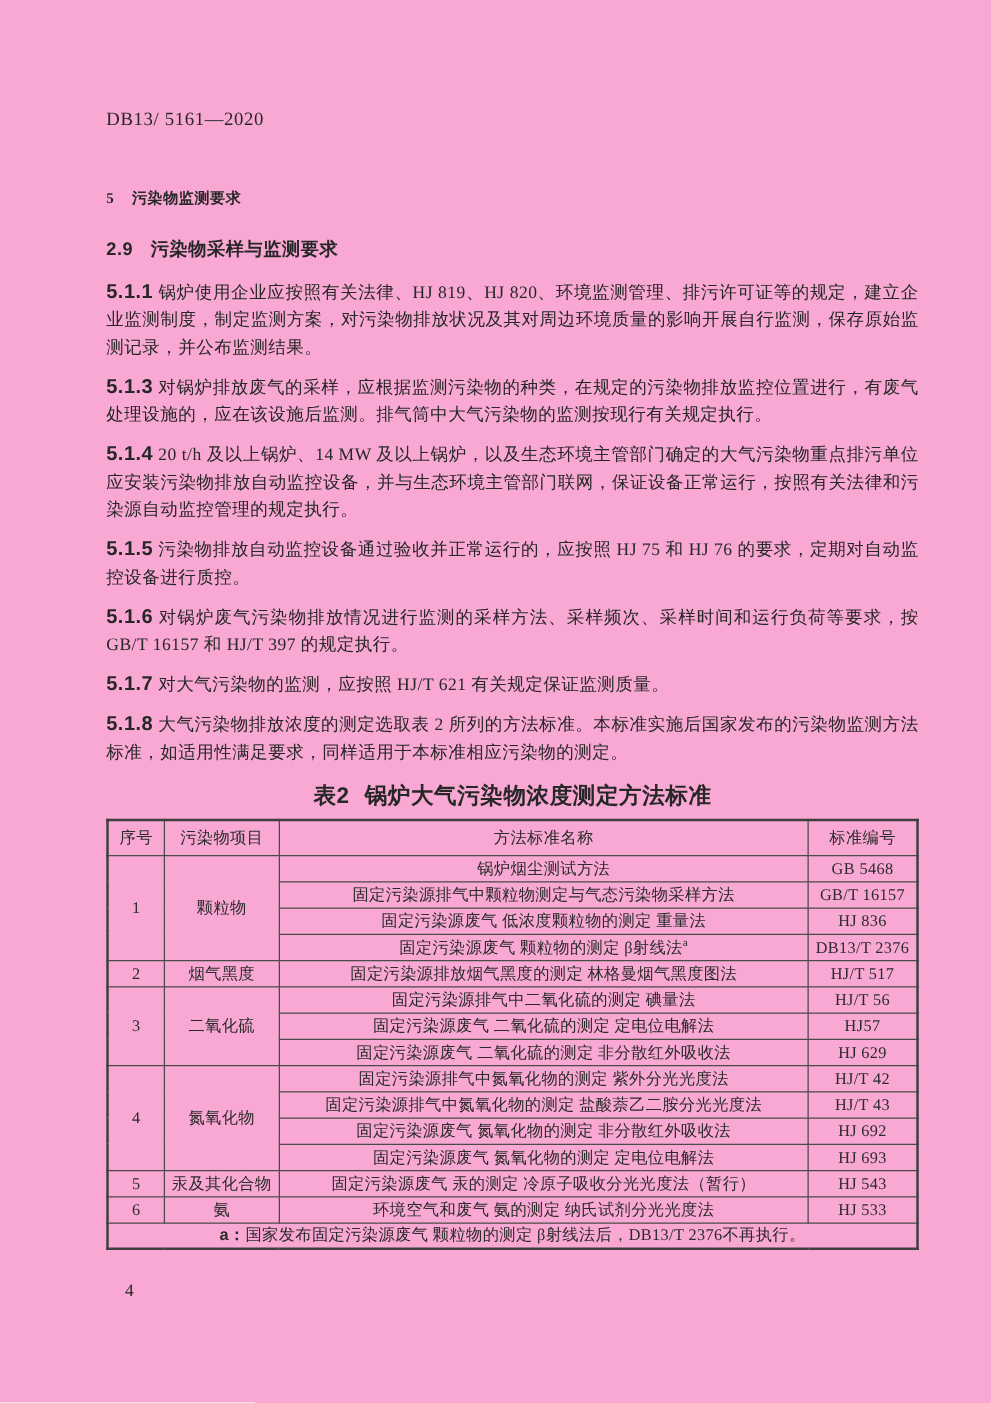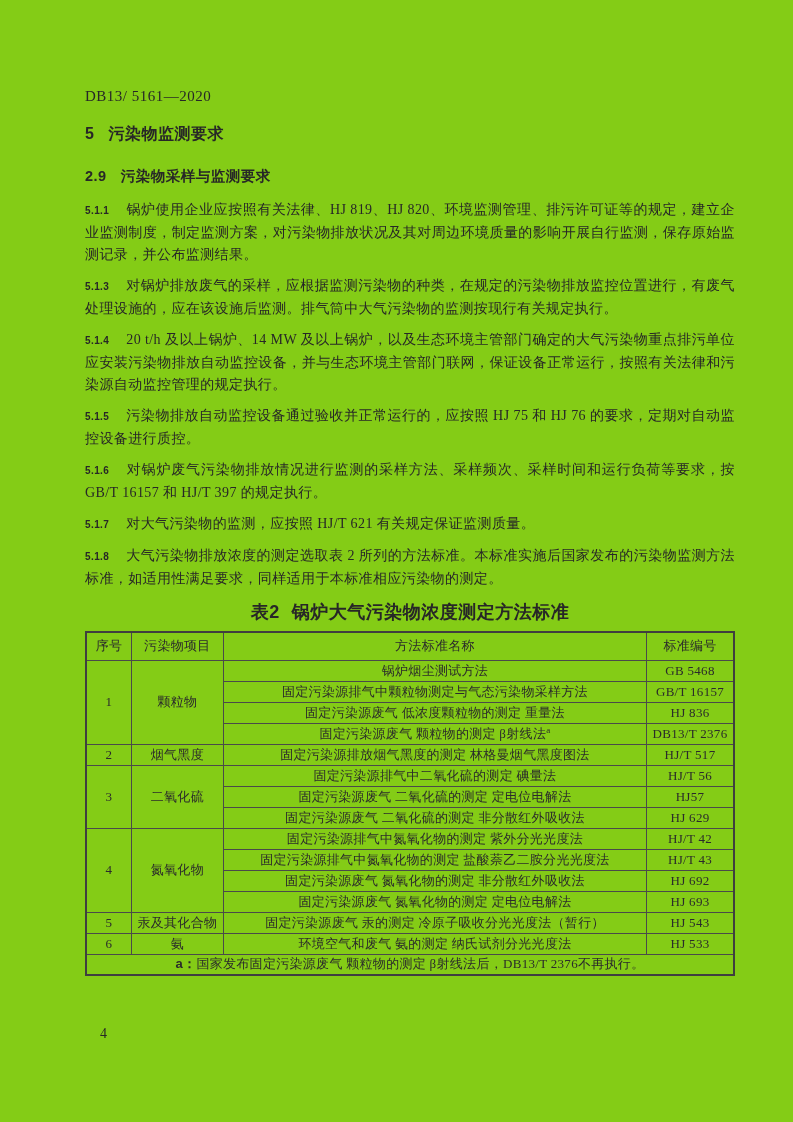--- a/index.html
+++ b/index.html
@@ -1,41 +1,41 @@
 <!DOCTYPE html>
 <html><head>
 <meta charset="utf-8">
 <style>
   * { box-sizing: border-box; }
   html,body { margin:0; padding:0; background:#ffffff; }
   .page {
     position: relative;
     width: 793px; height: 1122px;
     margin: 0 auto;
-    background: #84cc16;
+    background: #f9a8d4;
     font-family: "Liberation Serif", "DejaVu Serif", serif;
     color: #272727;
     overflow: hidden;
   }
   .content {
     position: absolute;
     left: 85px; top: 0;
     width: 650px;
   }
   .doc-number {
     margin-top: 88px;
     font-size: 15px;
     letter-spacing: 0.5px;
     line-height: 17px;
   }
   .heading-1 {
-    margin-top: 20px;
-    font-size: 16px;
-    font-weight: bold;
-    font-family: Liberation Sans, sans-serif;
+    margin-top: 44px;
+    font-size: 12px;
+    font-weight: bold;
+    font-family: Liberation Serif, serif;
     line-height: 18px;
     letter-spacing: 0.5px;
   }
   .heading-2 {
     margin-top: 25px;
     font-size: 14.5px;
     font-weight: bold;
     font-family: "Liberation Sans", "DejaVu Sans", sans-serif;
     line-height: 17px;
     letter-spacing: 0.5px;
@@ -45,22 +45,22 @@
     margin: 9px 0 0 0;
     font-size: 14px;
     line-height: 22px;
     text-align: justify;
     letter-spacing: 0.4px;
   }
   .para:first-of-type { margin-top: 14px; }
   .clause-num {
     font-weight: bold;
     font-family: "Liberation Sans", "DejaVu Sans", sans-serif;
-    font-size: 10px;
-    margin-right: 17px;
+    font-size: 16px;
+    margin-right: 4px;
     white-space: nowrap;
   }
   .table-title {
     margin-top: 10px;
     text-align: center;
     font-size: 18px;
     font-weight: bold;
     font-family: "Liberation Sans", "DejaVu Sans", sans-serif;
     letter-spacing: 0.5px;
   }

